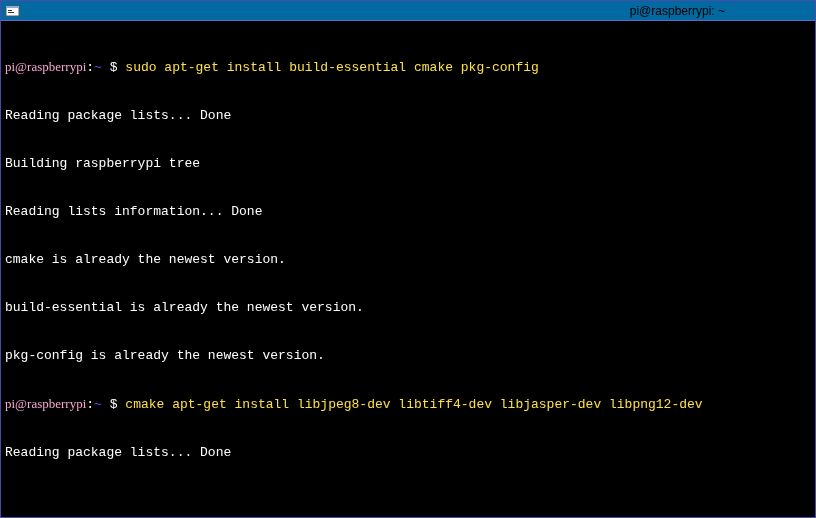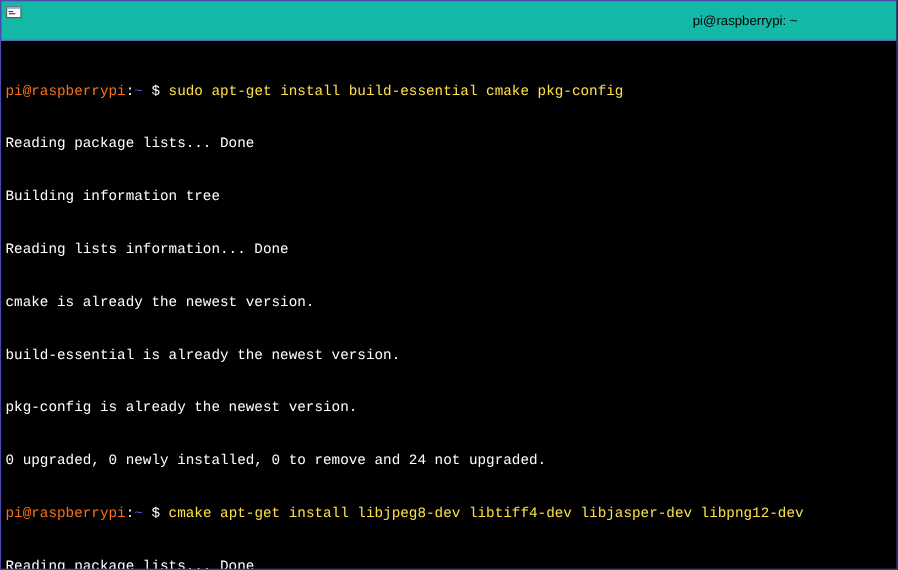--- a/index.html
+++ b/index.html
@@ -6,22 +6,22 @@
   body {
     width: 816px;
     height: 518px;
     background: #000;
     font-family: "Courier New", monospace;
     font-size: 13px;
     overflow: hidden;
     border: 1px solid #4a4aaa;
   }
   .titlebar {
-    height: 36px;
-    background: #14b8a6;
+    height: 20px;
+    background: #0369a1;
     display: flex;
     align-items: center;
     justify-content: center;
     position: relative;
     border-bottom: 1px solid #6666cc;
   }
   .titlebar-icon {
     position: absolute;
     left: 4px;
     top: 2px;
@@ -35,21 +35,21 @@
     position: absolute;
     right: 90px;
   }
   .terminal {
     padding: 6px 4px;
     line-height: 16px;
     white-space: pre;
     color: #fff;
   }
   .line { display: block; }
-  .prompt-user { color: #f97316; }
+  .prompt-user { color: #f9a8d4; font-family: Liberation Serif, serif; }
   .prompt-path { color: #5555ff; }
   .prompt-white { color: #fff; }
   .cmd { color: #fde047; }
   .out { color: #fff; }
 </style>
 </head>
 <body>
 
 <div class="titlebar">
   <span class="titlebar-icon">
@@ -59,26 +59,25 @@
       <rect x="3" y="7" width="4" height="1" fill="#333"></rect>
       <rect x="3" y="9" width="6" height="1" fill="#333"></rect>
     </svg>
   </span>
   <span class="titlebar-title">pi@raspberrypi: ~</span>
 </div>
 
 <div class="terminal">
   <span class="line"><span class="prompt-user">pi@raspberrypi</span><span class="prompt-white">:</span><span class="prompt-path">~</span><span class="prompt-white"> $ </span><span class="cmd">sudo apt-get install build-essential cmake pkg-config</span></span>
   <span class="line out">Reading package lists... Done</span>
-  <span class="line out">Building information tree</span>
+  <span class="line out">Building raspberrypi tree</span>
   <span class="line out">Reading lists information... Done</span>
   <span class="line out">cmake is already the newest version.</span>
   <span class="line out">build-essential is already the newest version.</span>
   <span class="line out">pkg-config is already the newest version.</span>
-  <span class="line out">0 upgraded, 0 newly installed, 0 to remove and 24 not upgraded.</span>
   <span class="line"><span class="prompt-user">pi@raspberrypi</span><span class="prompt-white">:</span><span class="prompt-path">~</span><span class="prompt-white"> $ </span><span class="cmd">cmake apt-get install libjpeg8-dev libtiff4-dev libjasper-dev libpng12-dev</span></span>
   <span class="line out">Reading package lists... Done</span>
   
   
   
   
   
   
   
   <span class="line out"></span>

